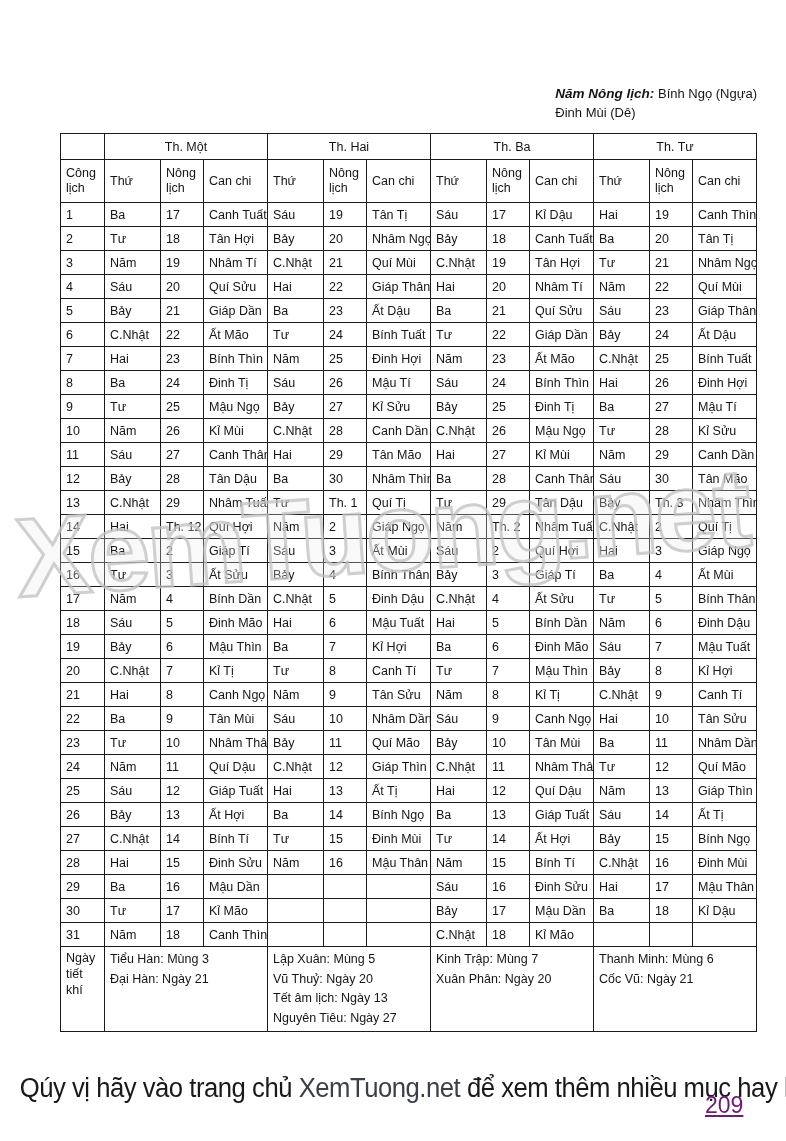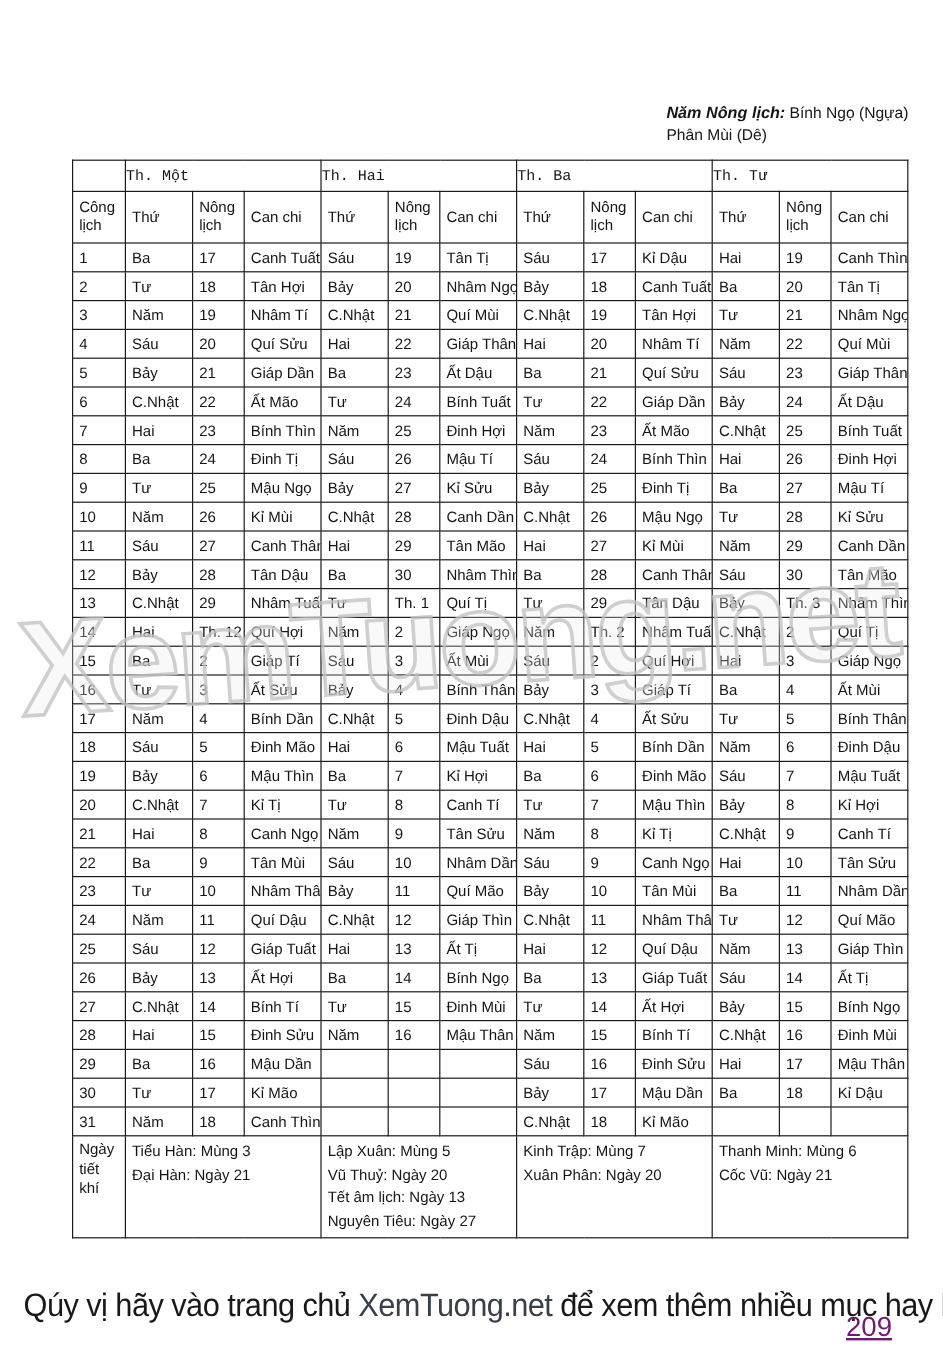--- a/index.html
+++ b/index.html
@@ -27,21 +27,21 @@
     width:697px; border-collapse:collapse; table-layout:fixed;
     font-size:12.5px; line-height:14px;
   }
   table.cal th, table.cal td {
     border:1px solid #1b1b1b;
     padding:0 0 0 5px;
     text-align:left; vertical-align:middle;
     font-weight:normal;
     white-space:nowrap; overflow:hidden;
   }
-  table.cal tr.months th { height:25px; text-align:left; padding-left:0;font-family:Liberation Mono, monospace; }
+  table.cal tr.months th { height:25px; text-align:center; padding-left:0; }
   table.cal tr.subhdr th { height:42px; white-space:normal; line-height:15px; }
   table.cal tbody td { height:23px; }
   table.cal td.tk, table.cal td.tk-label {
     vertical-align:top; white-space:normal;
     padding:3px 4px 3px 5px; line-height:19.5px; height:auto;
   }
   table.cal td.tk-label { line-height:16px; }
 
   
   .watermark {
@@ -79,21 +79,21 @@
   .page-number { position:absolute; left:705px; top:1092px; font-size:23px; color:#701a75;text-decoration:underline; }
 </style>
 </head>
 <body>
 
 <div class="page">
 
 
   <div class="hdr-right">
     <div><span class="lbl">Năm Nông lịch:</span> <span>Bính Ngọ (Ngựa)</span></div>
-    <div>Phân Mùi (Dê)</div>
+    <div>Đinh Mùi (Dê)</div>
   </div>
 
   <table class="cal">
       <colgroup>
         <col style="width:44px">
         <col style="width:56px">
         <col style="width:43px">
         <col style="width:64px">
         <col style="width:56px">
         <col style="width:43px">

